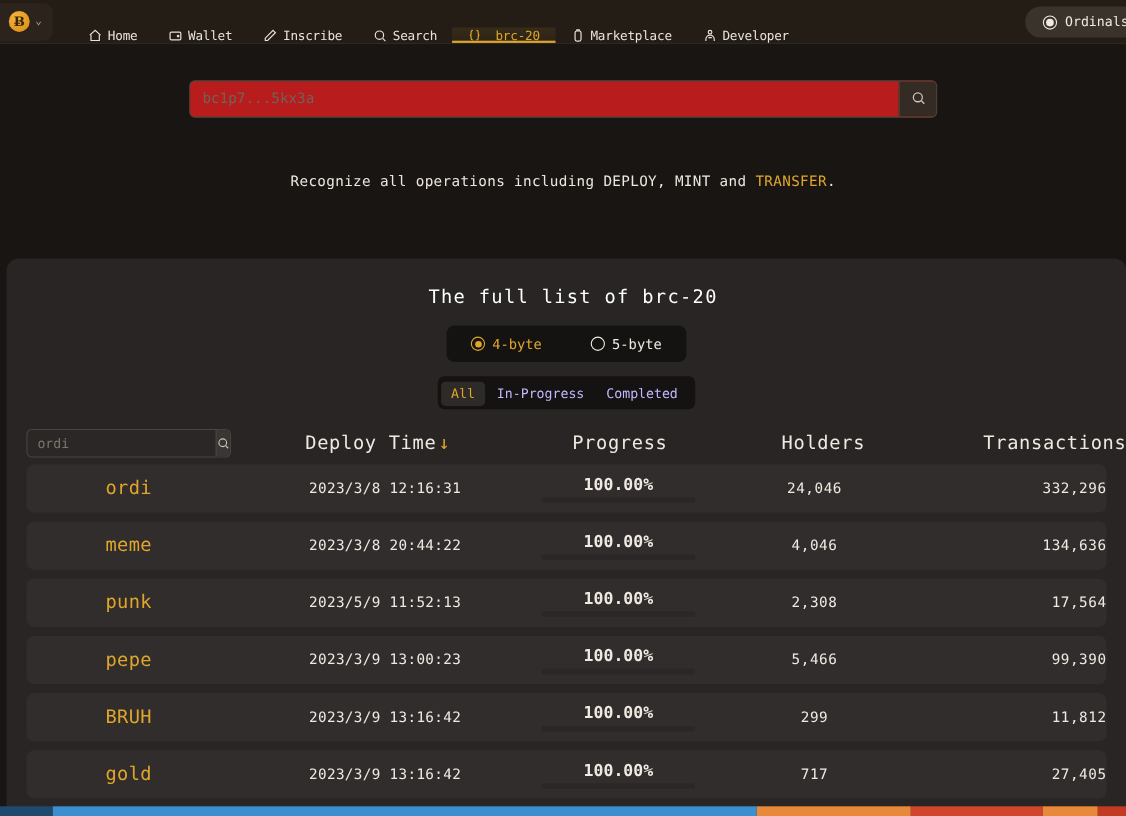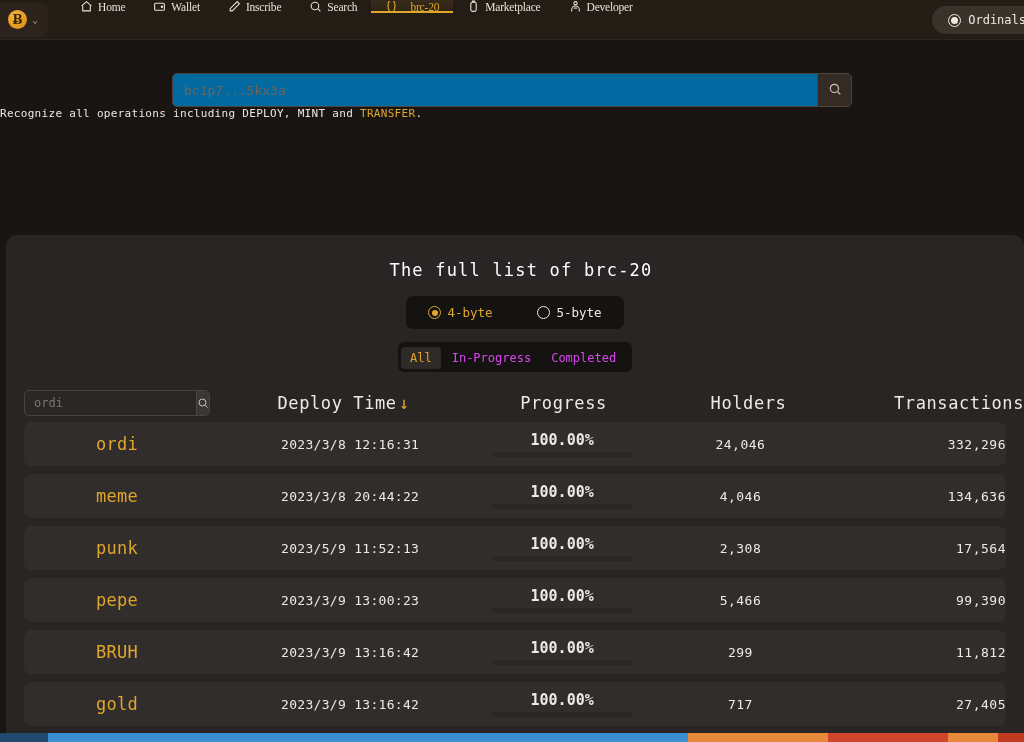--- a/index.html
+++ b/index.html
@@ -38,21 +38,21 @@
     background: radial-gradient(circle at 35% 30%, #f5b33c, #d98b14);
     color: #3a2606;
     font-size: 12px;
     font-weight: bold;
     display: flex; align-items: center; justify-content: center;
     font-family: "DejaVu Serif", serif;
     line-height: 1;
   }
   .logo-chev { color: #b9aa9a; font-size: 10px; line-height: 1; }
 
-  .nav-items { display: flex; align-items: flex-start; margin-left: 18px; font-family: Liberation Serif, serif; }
+  .nav-items { display: flex; align-items: flex-end; margin-left: 18px; }
   .nav-item {
     position: relative;
     display: flex;
     align-items: center;
     gap: 5px;
     padding: 0 14px;
     color: #e8e2da;
     font-size: 11.5px;
     letter-spacing: -0.2px;
     white-space: nowrap;
@@ -104,21 +104,21 @@
   
   .hero { padding-top: 33px; }
   .searchwrap {
     width: 680px;
     margin: 0 auto;
     display: flex;
     height: 34px;
     border: 1px solid #4d443b;
     border-radius: 5px;
     overflow: hidden;
-    background: #0369a1;
+    background: #b91c1c;
   }
   .searchwrap input {
     flex: 1;
     background: transparent;
     border: none;
     outline: none;
     color: #cfc6bb;
     font-family: inherit;
     font-size: 13px;
     padding: 0 11px;
@@ -127,22 +127,24 @@
   .search-btn {
     width: 34px;
     background: #332b24;
     border-left: 1px solid #4d443b;
     display: flex; align-items: center; justify-content: center;
     cursor: pointer;
   }
   .search-btn svg { width: 14px; height: 14px; }
 
   .tagline {
+    text-align: center;
+    margin-top: 51px;
     color: #ece6de;
-    font-size: 11px;
+    font-size: 13px;
     letter-spacing: 0.3px;
   }
   .tagline .gold { color: #e0a62b; }
 
   
   .panel {
     position: absolute;
     left: 6px;
     top: 235px;
     width: 1018px;
@@ -183,21 +185,21 @@
     margin: 13px auto 0;
     background: #151312;
     border-radius: 6px;
     display: flex;
     align-items: flex-end;
     padding: 3px;
     gap: 2px;
   }
   .tab {
     font-size: 12px;
-    color: #d946ef;
+    color: #c4b5fd;
     padding: 4px 9px;
     border-radius: 4px;
     cursor: pointer;
     white-space: nowrap;
   }
   .tab.active { background: #2e2a27; color: #e0a62b; }
 
   
   .thead {
     position: relative;

